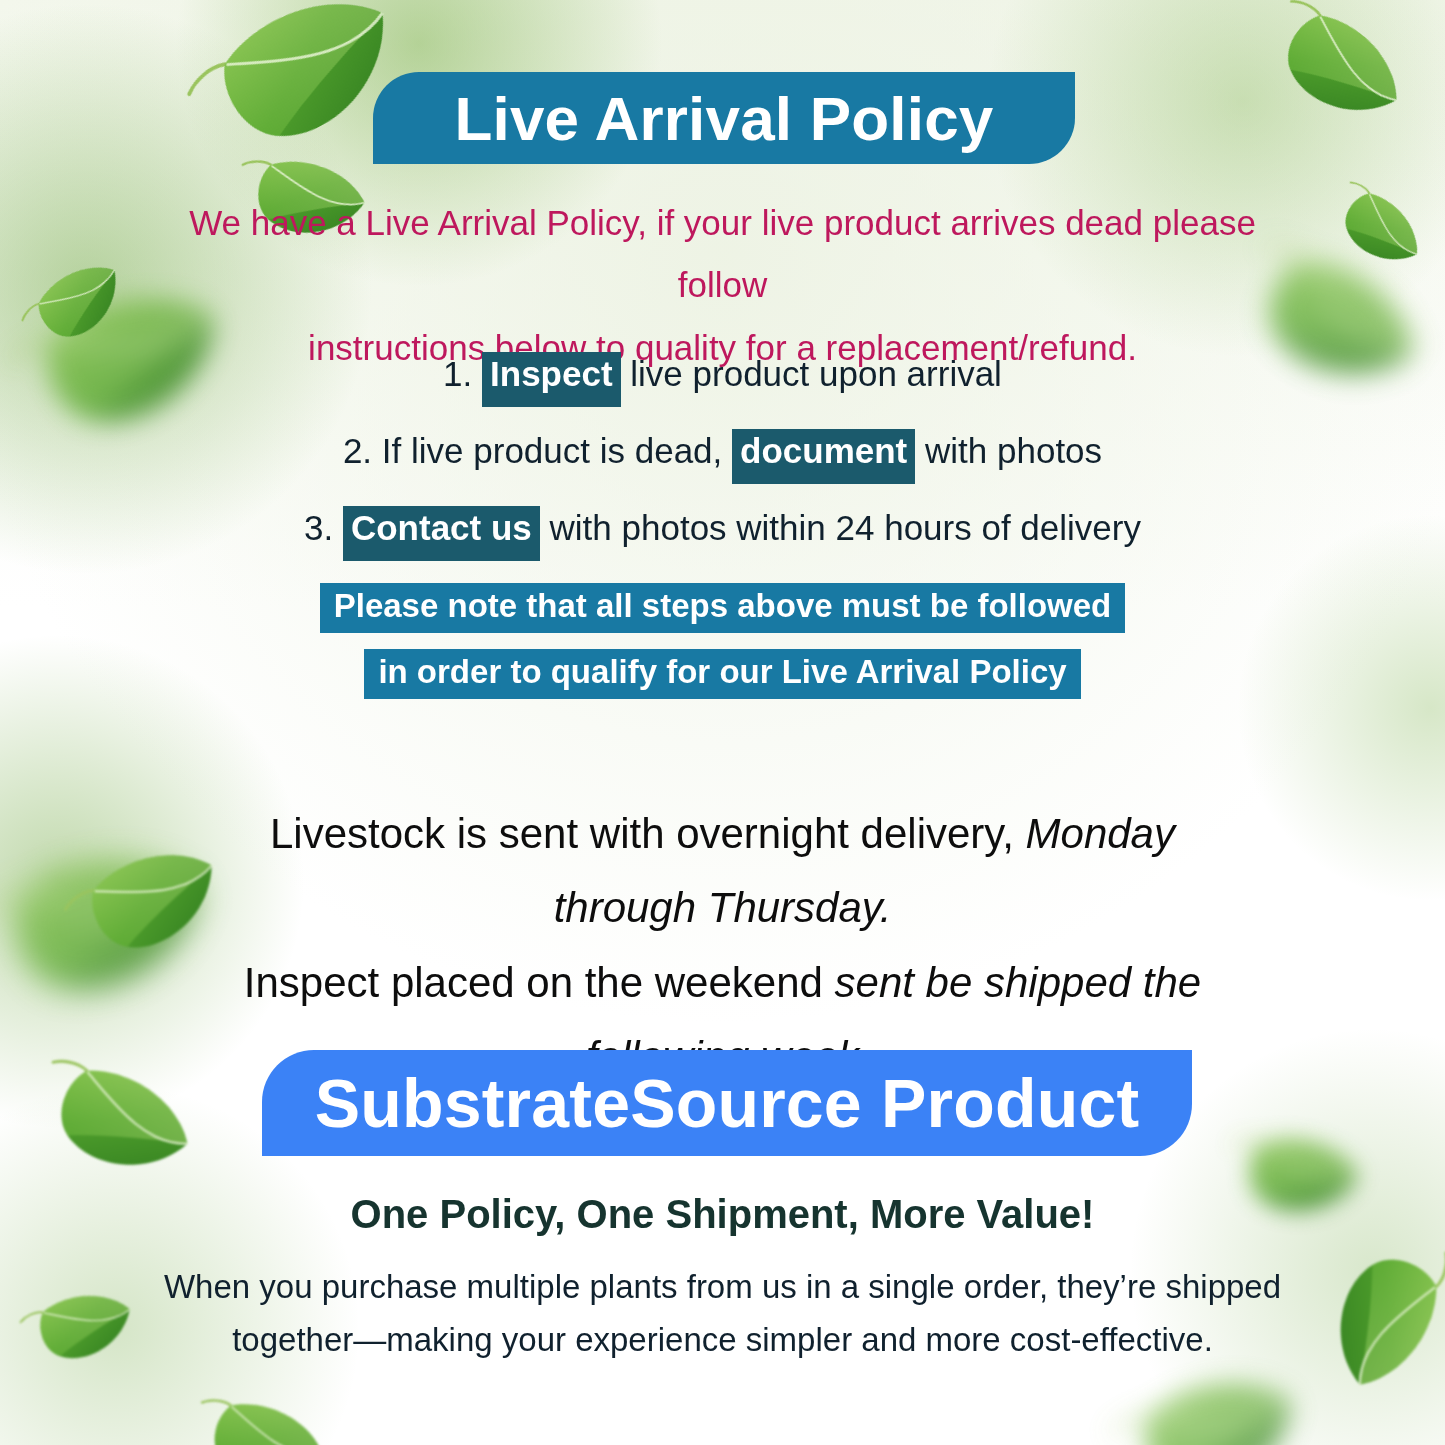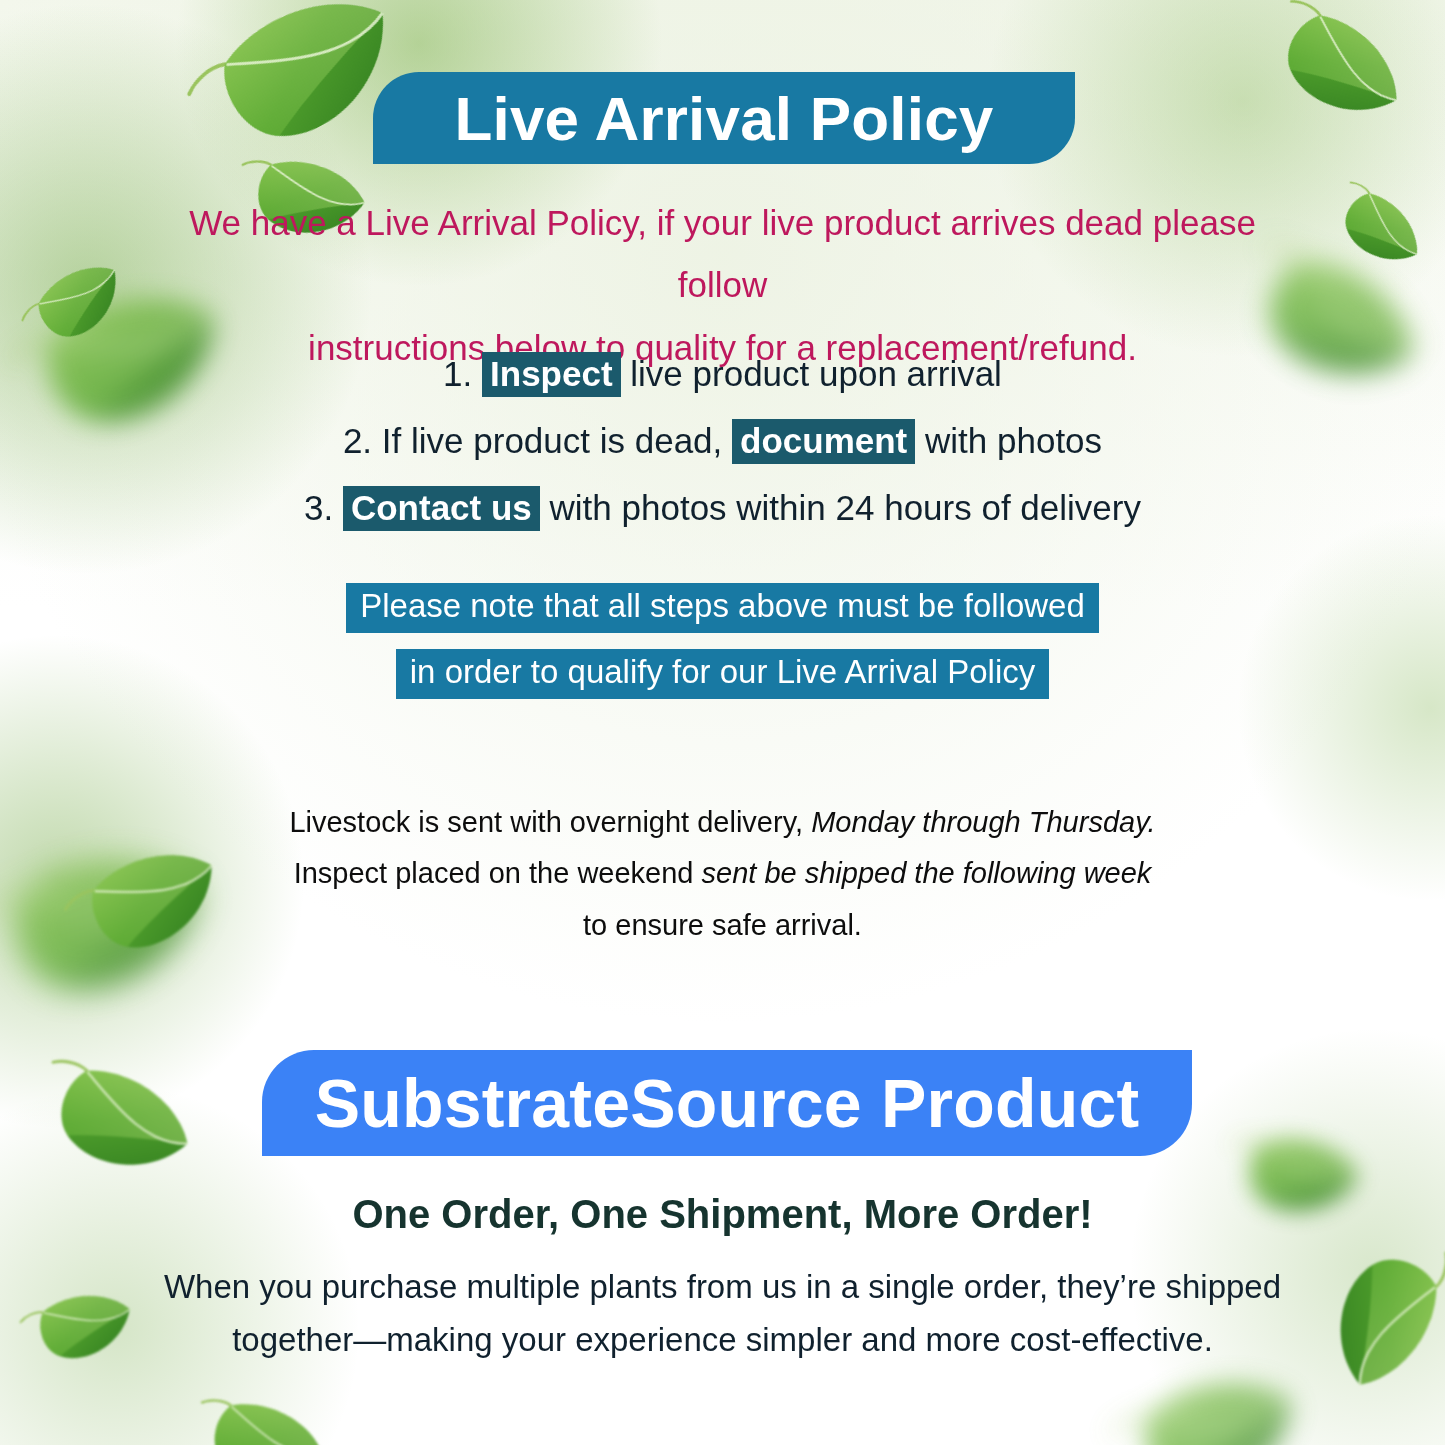--- a/index.html
+++ b/index.html
@@ -96,52 +96,52 @@
     font-weight: 400;
   }
   .step {
     margin-bottom: 22px;
     white-space: nowrap;
   }
   .kw {
     background: #1b5a6c;
     color: #ffffff;
     font-weight: 700;
-    padding: 3px 8px 5px 8px;
+    padding: 3px 8px 15px 8px;
     display: inline-block;
     line-height: 1.06;
   }
 
   .note {
     position: absolute;
     left: 0;
     right: 0;
     top: 583px;
     text-align: center;
   }
   .note-line {
     display: inline-block;
     background: #1879a3;
     color: #ffffff;
     font-size: 33px;
-    font-weight: 400;
+    font-weight: 700;
     padding: 5px 14px 8px 14px;
     line-height: 1.12;
     white-space: nowrap;
   }
   .note-row { margin-bottom: 16px; }
 
   .ship {
     position: absolute;
     left: 0;
     right: 0;
     top: 797px;
     text-align: center;
     color: #0d0d0d;
-    font-size: 29px;
+    font-size: 42px;
     line-height: 1.77;
     font-weight: 400;
     padding: 0 200px;
     box-sizing: border-box;
   }
   .ship em { font-style: italic; }
 
   .subhead {
     position: absolute;
     left: 0;
@@ -513,20 +513,20 @@
       <span>Inspect placed on the weekend</span>
       <em>sent be shipped the following week</em>
     </div>
     <div>to ensure safe arrival.</div>
   </div>
 
   <div class="banner" id="banner-bottom">
     <span>SubstrateSource Product</span>
   </div>
 
-  <div class="subhead">One Order, One Shipment, More Order!</div>
+  <div class="subhead">One Policy, One Shipment, More Value!</div>
 
   <div class="outro">
     <div>When you purchase multiple plants from us in a single order, they’re shipped</div>
     <div>together—making your experience simpler and more cost-effective.</div>
   </div>
 
 </div>
 
 </body></html>

